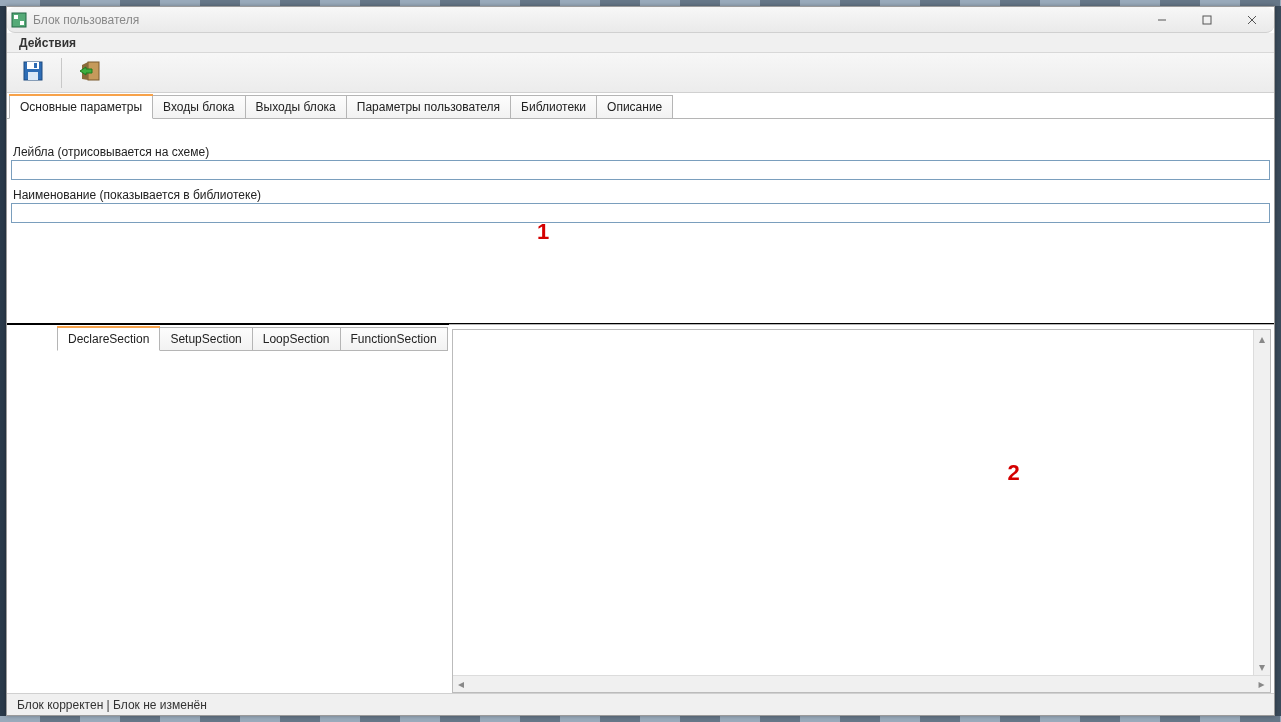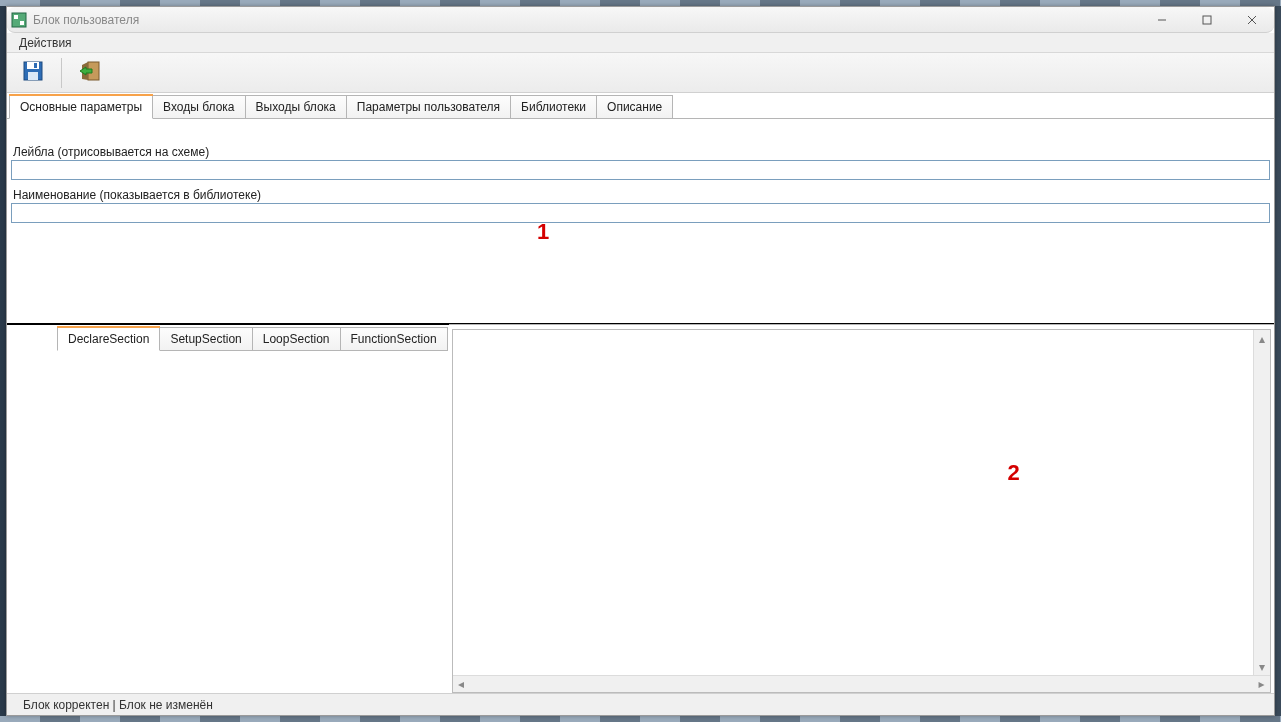--- a/index.html
+++ b/index.html
@@ -52,21 +52,21 @@
 
   .menubar {
     height: 20px;
     background: #f0f0f0;
     border-bottom: 1px solid #d8d8d8;
     display: flex;
     align-items: center;
     padding: 0 6px;
     color: #333;
   }
-  .menubar .menu-item { padding: 2px 6px; }
+  .menubar .menu-item { padding: 2px 6px; font-weight: bold; }
 
   .toolbar {
     height: 40px;
     background: linear-gradient(#f7f7f7,#ececec);
     border-bottom: 1px solid #d0d0d0;
     display: flex;
     align-items: center;
     padding: 0 6px;
     gap: 8px;
   }
@@ -173,21 +173,21 @@
     display:flex; align-items:center;
   }
   .code-scroll-h .arrow { width:17px; height:100%; display:flex;align-items:center;justify-content:center;color:#888;}
 
   .statusbar {
     height:22px;
     background:#f0f0f0;
     border-top:1px solid #d0d0d0;
     display:flex;
     align-items:center;
-    padding:0 16px;
+    padding:0 10px;
     color:#333;
     font-size:12px;
   }
 </style>
 </head>
 <body>
 
 <div class="bgstripe"></div>
 <div class="bgstripe bottom"></div>
 

